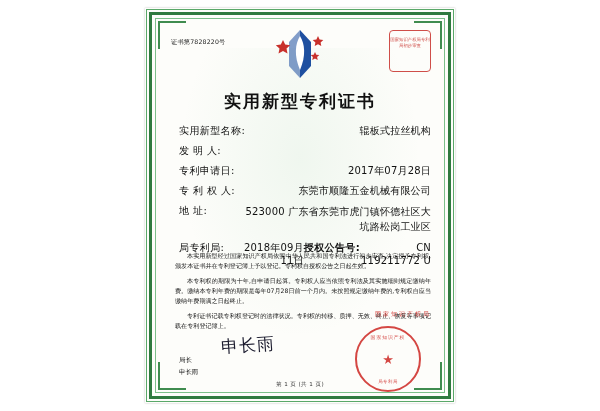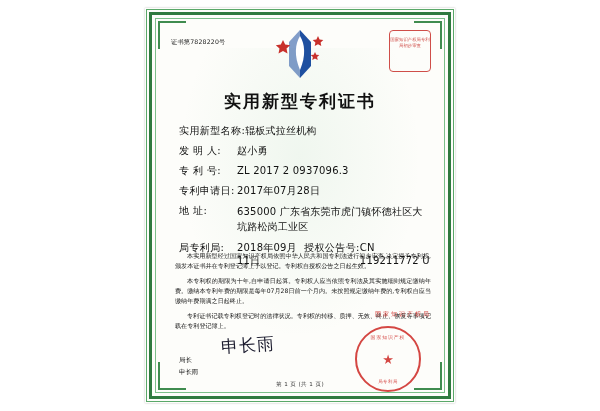--- a/index.html
+++ b/index.html
@@ -151,20 +151,21 @@
     color: #111;
   }
   .field-label {
     flex: 0 0 58px;
     letter-spacing: 0.4px;
     white-space: nowrap;
   }
   .field-value {
     flex: 1 1 auto;
     letter-spacing: 0.2px;
+    text-align: right;
   }
   .field-value.wrap {
     line-height: 1.5;
   }
 
   
   #body-text {
     position: absolute;
     left: 30px;
     right: 24px;
@@ -296,38 +297,37 @@
 
     <div id="cert-title">实用新型专利证书</div>
 
     <div id="fields">
       <div class="field-row">
         <span class="field-label">实用新型名称:</span>
         <span class="field-value">辊板式拉丝机构</span>
       </div>
       <div class="field-row">
         <span class="field-label">发 明 人:</span>
-        <span class="field-value">赵小勇</span>
-      </div>
-      <div class="field-row">
-        <span class="field-label">专 利 号:</span>
-        <span class="field-value">ZL 2017 2 0937096.3</span>
       </div>
       <div class="field-row">
         <span class="field-label">专利申请日:</span>
         <span class="field-value">2017年07月28日</span>
       </div>
       <div class="field-row">
+        <span class="field-label">专 利 权 人:</span>
+        <span class="field-value">东莞市顺隆五金机械有限公司</span>
+      </div>
+      <div class="field-row">
         <span class="field-label">地  址:</span>
-        <span class="field-value wrap">635000 广东省东莞市虎门镇怀德社区大坑路松岗工业区</span>
+        <span class="field-value wrap">523000 广东省东莞市虎门镇怀德社区大坑路松岗工业区</span>
       </div>
       <div class="field-row">
         <span class="field-label">局专利局:</span>
         <span class="field-value">2018年09月11日</span>
-        <span class="field-label" style="flex:0 0 52px;">授权公告号:</span>
+        <span class="field-label" style="flex:0 0 52px;font-weight:bold;">授权公告号:</span>
         <span class="field-value">CN 119211772 U</span>
       </div>
     </div>
 
     <div id="body-text">
       <p>本实用新型经过国家知识产权局依照中华人民共和国专利法进行初步审查,决定授予专利权,颁发本证书并在专利登记簿上予以登记。专利权自授权公告之日起生效。</p>
       <p>本专利权的期限为十年,自申请日起算。专利权人应当依照专利法及其实施细则规定缴纳年费。缴纳本专利年费的期限是每年07月28日前一个月内。未按照规定缴纳年费的,专利权自应当缴纳年费期满之日起终止。</p>
       <p>专利证书记载专利权登记时的法律状况。专利权的转移、质押、无效、终止、恢复等事项记载在专利登记簿上。</p>
     </div>
 

